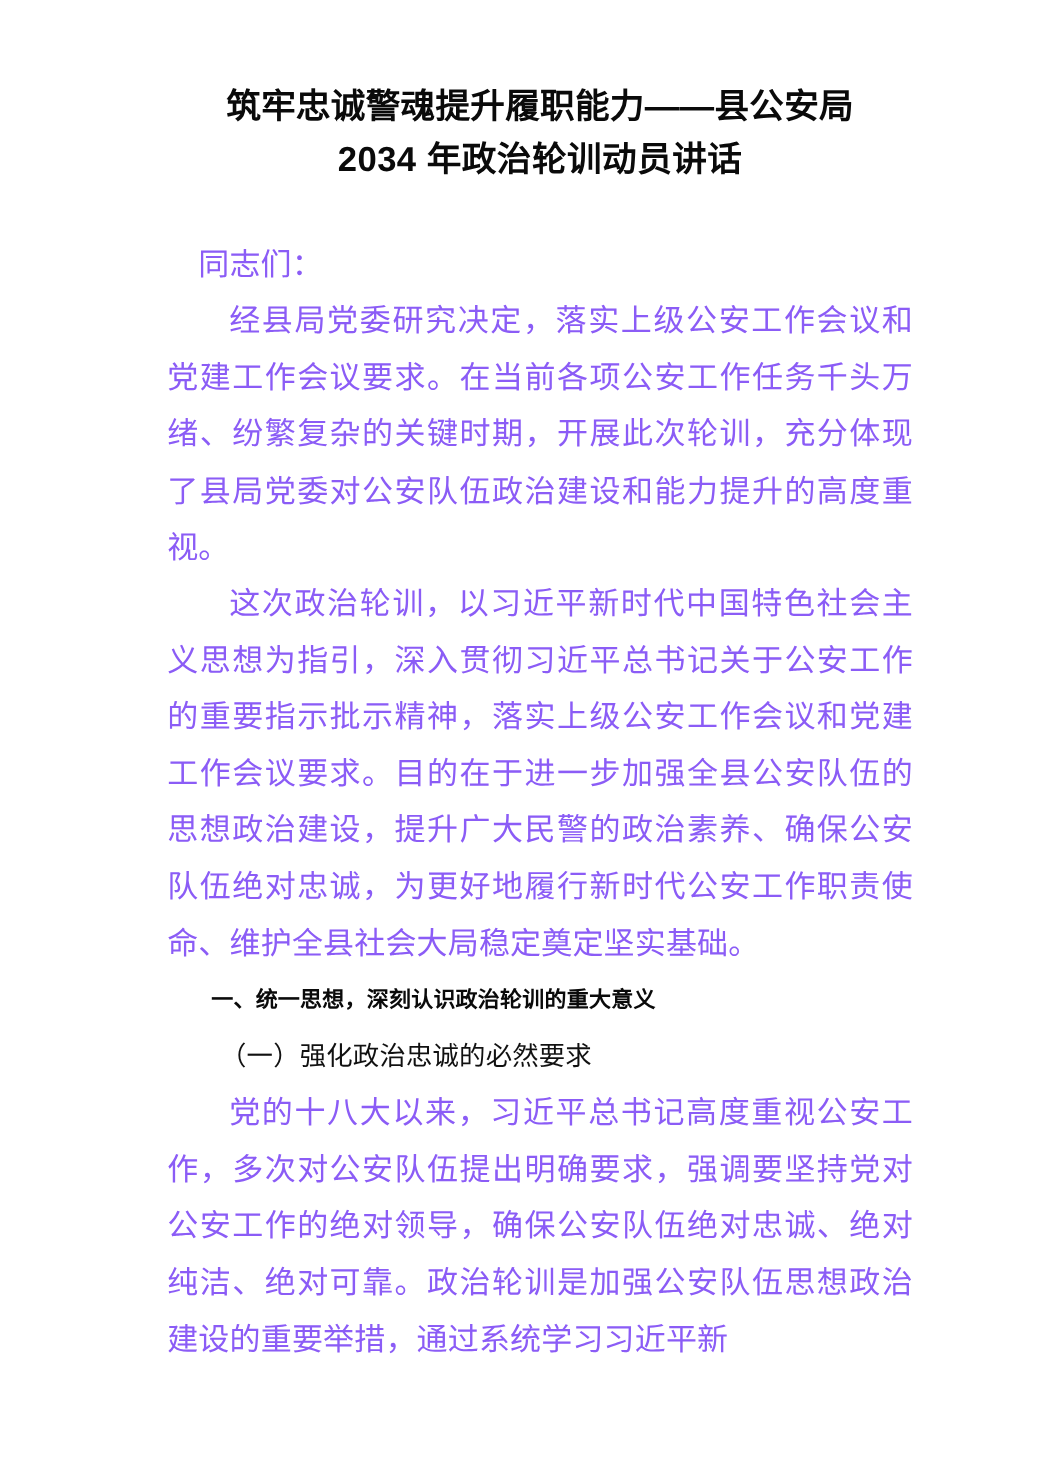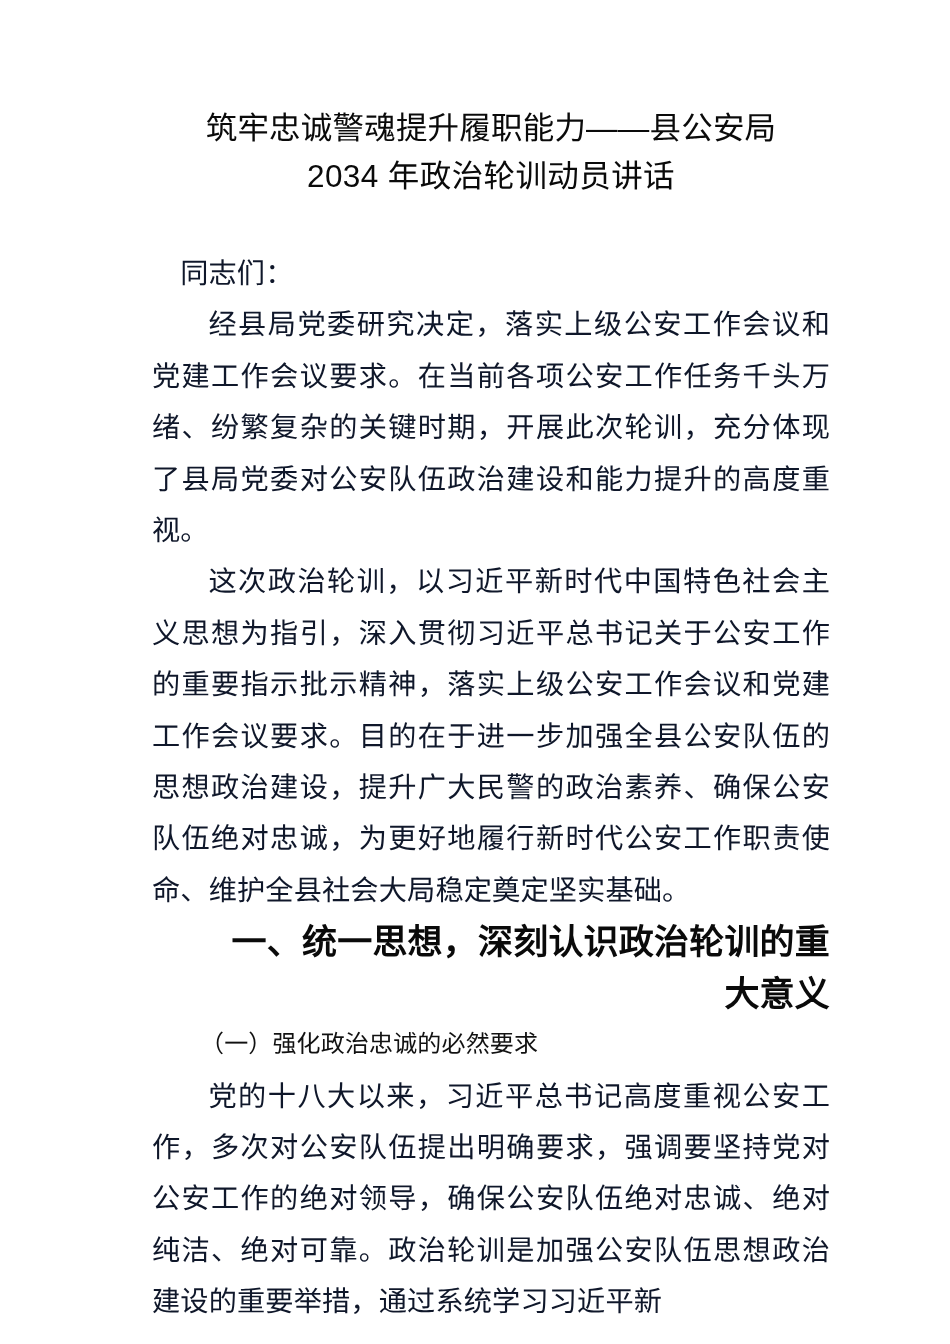--- a/index.html
+++ b/index.html
@@ -26,23 +26,23 @@
   .content {
     position: absolute;
     left: 152px;
     top: 0;
     width: 678px;
   }
 
   
   .doc-title {
     margin: 0;
-    padding-top: 104px;
+    padding-top: 72px;
     font-family: "Liberation Sans", "DejaVu Sans", sans-serif;
-    font-weight: 400;
+    font-weight: 700;
     font-size: 31.5px;
     line-height: 48px;
     text-align: center;
     letter-spacing: 0.2px;
     color: #0a0a0a;
   }
 
   .doc-title .tline {
     display: block;
     white-space: nowrap;
@@ -59,44 +59,44 @@
 
   p.para {
     margin: 0;
     font-family: "Liberation Serif", "DejaVu Serif", serif;
     font-size: 28.2px;
     line-height: 51.4px;
     text-align: justify;
     text-justify: inter-ideograph;
     text-indent: 2em;
     letter-spacing: 0.15px;
-    color: #0f172a;
+    color: #8b5cf6;
     word-break: break-all;
   }
 
   
   p.para.salutation {
     text-indent: 1em;
     text-align: left;
   }
 
   
   p.para.nostretch {
     text-align: left;
   }
 
   
   p.heading-1 {
     margin: 0;
     font-family: "Liberation Sans", "DejaVu Sans", sans-serif;
     font-weight: 700;
-    font-size: 35px;
+    font-size: 20px;
     line-height: 51.4px;
     text-indent: 2em;
-    text-align: right;
+    text-align: left;
     letter-spacing: 0.2px;
     color: #0a0a0a;
   }
 
   
   p.heading-2 {
     margin: 0;
     font-family: "Liberation Serif", "DejaVu Serif", serif;
     font-size: 24px;
     line-height: 51.4px;

